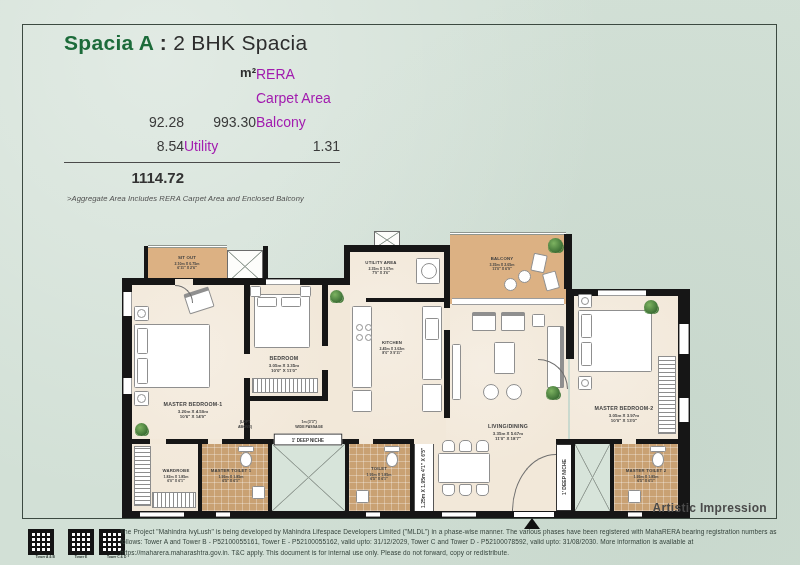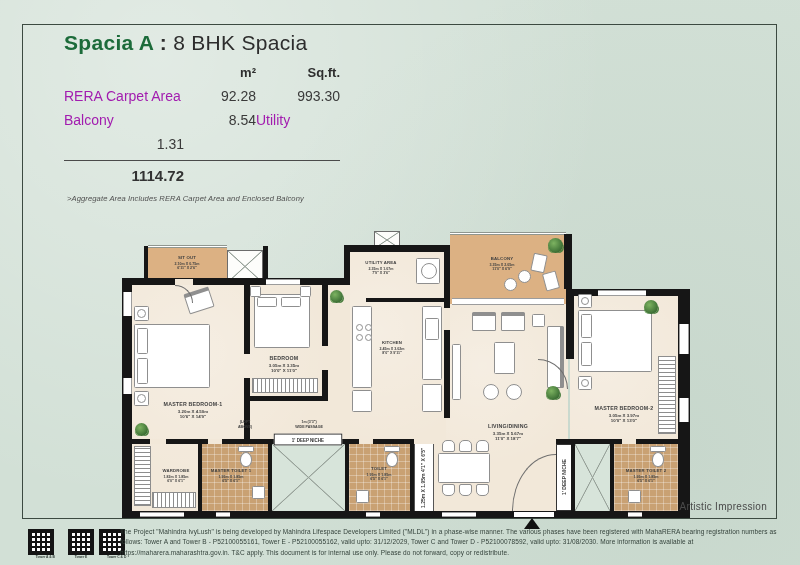--- a/index.html
+++ b/index.html
@@ -19,21 +19,21 @@
   .title .nm{color:#2d2d2d;font-weight:500;}
   .tbl{position:absolute;left:64px;top:62px;width:276px;display:grid;grid-template-columns:1fr 72px 84px;}
   .tbl .h{font-weight:700;font-size:13px;text-align:right;color:#2e2e2e;line-height:22px;}
   .tbl .lab{font-size:14px;color:#a21caf;line-height:24px;font-weight:500;}
   .tbl .num{font-size:14px;color:#3a3a3a;line-height:24px;text-align:right;font-weight:500;}
   .tbl .rule{grid-column:1 / span 3;border-top:1.4px solid #4a4a4a;margin-top:4px;margin-bottom:3px;}
   .tbl .alab{font-size:15px;color:#333;line-height:24px;font-weight:600;}
   .tbl .anum{font-size:15px;color:#333;line-height:24px;text-align:right;font-weight:600;}
   sup{font-size:8px;}
   .footnote{position:absolute;left:67px;top:194px;font-size:7.6px;font-style:italic;color:#4f4f4f;letter-spacing:.1px;}
-  .artistic{position:absolute;right:33px;top:501px;font-size:10px;color:#4a4a4a;letter-spacing:.3px;}
+  .artistic{position:absolute;right:33px;top:501px;font-size:12px;color:#4a4a4a;letter-spacing:.3px;font-weight:bold;}
   
   #plan{position:absolute;left:120px;top:228px;width:576px;height:296px;}
   #plan div{position:absolute;box-sizing:border-box;}
   .cream{background:#f2e8d9;background-image:radial-gradient(circle at 30% 30%, rgba(255,255,255,.25), rgba(255,255,255,0) 60%);}
   .tan{background:#dcb183;}
   .tile{background-color:#c9a173;background-image:repeating-linear-gradient(0deg,rgba(255,255,255,.3) 0 1px,transparent 1px 7px),repeating-linear-gradient(90deg,rgba(255,255,255,.3) 0 1px,transparent 1px 7px);}
   .w{background:#161616;}
   .win{background:#fff;border-top:1px solid #9c9c9c;border-bottom:1px solid #9c9c9c;}
   .winv{background:#fff;border-left:1px solid #9c9c9c;border-right:1px solid #9c9c9c;}
   .rail{background:linear-gradient(#8f968f 0 1px,#fff 1px 2px,#8f968f 2px 3px);}
@@ -62,27 +62,26 @@
   .qr{width:26px;height:26px;border:2px solid #141414;background-color:#fff;background-image:repeating-linear-gradient(0deg,#141414 0 2px,transparent 2px 5px),repeating-linear-gradient(90deg,#141414 0 2px,#fff 2px 5px);box-sizing:border-box;}
   .qr-lbl{font-size:6px;transform:scale(.55);transform-origin:center top;text-align:center;color:#2f3a34;font-weight:600;white-space:nowrap;}
   .disclaimer{position:absolute;left:120px;top:527px;width:658px;font-size:6.5px;line-height:1.6;color:#33413a;letter-spacing:.1px;}
 </style>
 </head>
 <body>
 
 <div class="border-box"></div>
 
 <div class="title">
-  <span class="tw">Spacia A</span><span class="cl"> : </span><span class="nm">8 BHK Spacia</span>
+  <span class="tw">Spacia A</span><span class="cl"> : </span><span class="nm">2 BHK Spacia</span>
 </div>
 
 <div class="tbl">
   <div></div>
   <div class="h">m²</div>
-  <div class="h">Sq.ft.</div>
 
   <div class="lab">RERA Carpet Area</div>
   <div class="num">92.28</div>
   <div class="num">993.30</div>
 
   <div class="lab">Balcony</div>
   <div class="num">8.54</div>
 
   <div class="lab">Utility</div>
   <div class="num">1.31</div>

